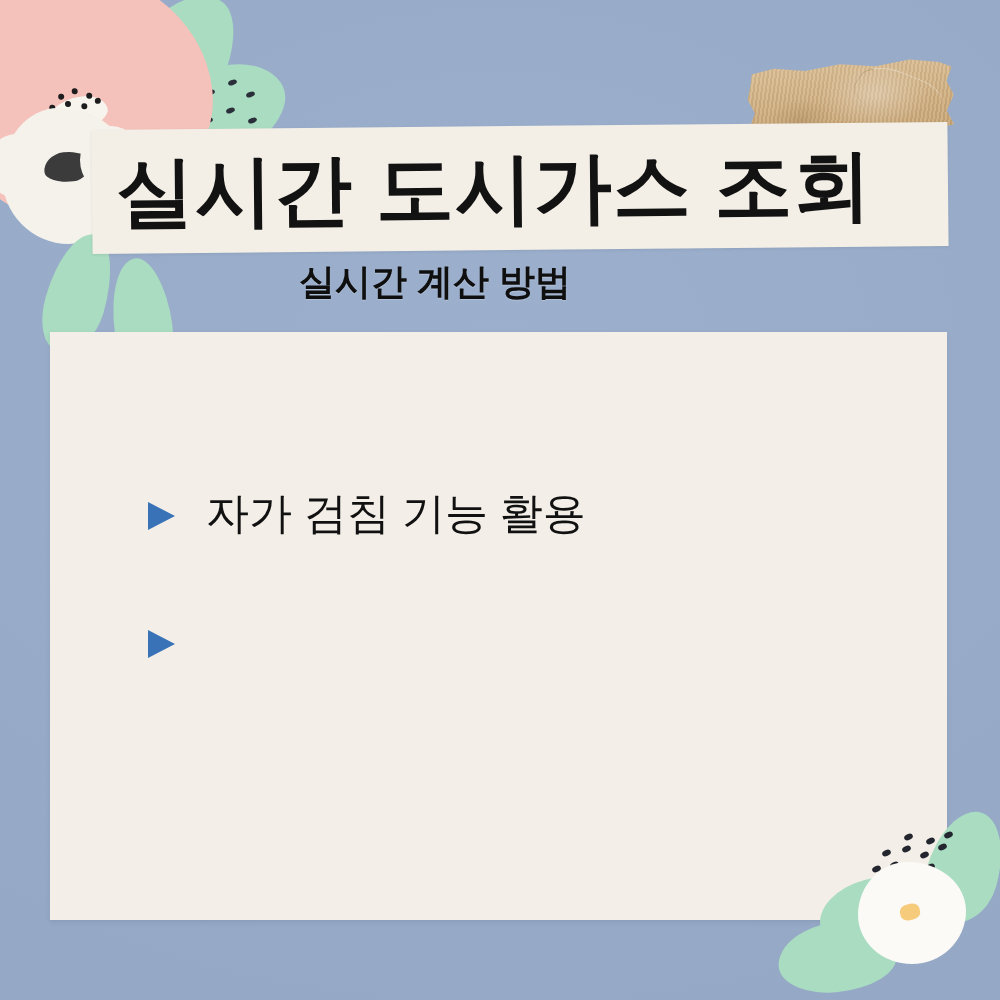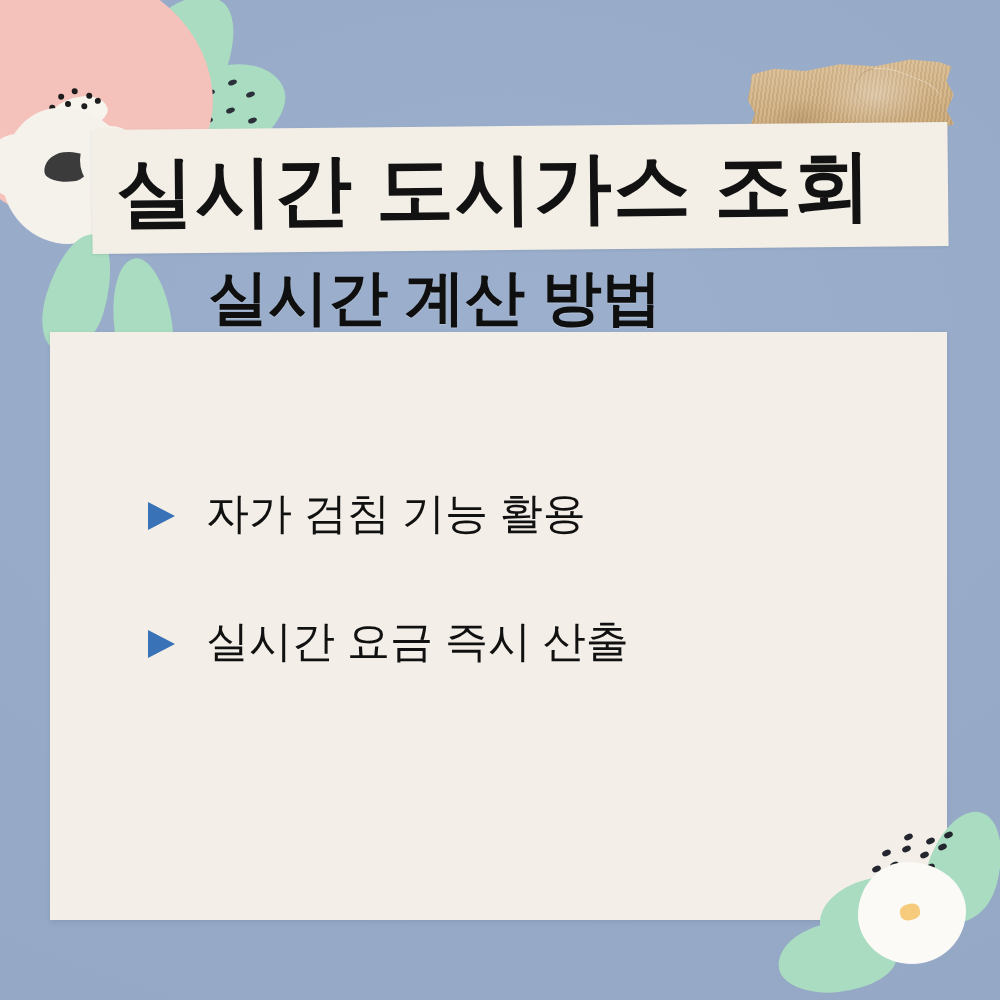--- a/index.html
+++ b/index.html
@@ -148,21 +148,21 @@
     letter-spacing:1px;
     white-space:nowrap;
   }
 
   
   .subtitle {
     position:absolute;
     left:0; top:258px;
     width:870px;
     text-align:center;
-    font-size:60px;
+    font-size:36px;
     font-weight:bold;
     color:#0f0f0f;
     letter-spacing:0px;
     text-shadow:0 1px 1px rgba(255,255,255,.22);
   }
 
   
   .card {
     position:absolute;
     left:50px; top:332px;
@@ -311,21 +311,20 @@
   <div class="card">
     <div class="bullet-list">
 
       <div class="bullet-row">
         <span class="bullet-marker"></span>
         <span class="bullet-label">자가 검침 기능 활용</span>
       </div>
 
       <div class="bullet-row">
         <span class="bullet-marker"></span>
-        <span class="bullet-label">실시간 요금 즉시 산출</span>
       </div>
 
 
     </div>
   </div>
 
   <div class="br-leaf br-leaf-1"></div>
   <div class="br-leaf br-leaf-2"></div>
   <div class="br-leaf br-leaf-3"></div>
   <div class="deco br-speckles" id="brSpeckles">

